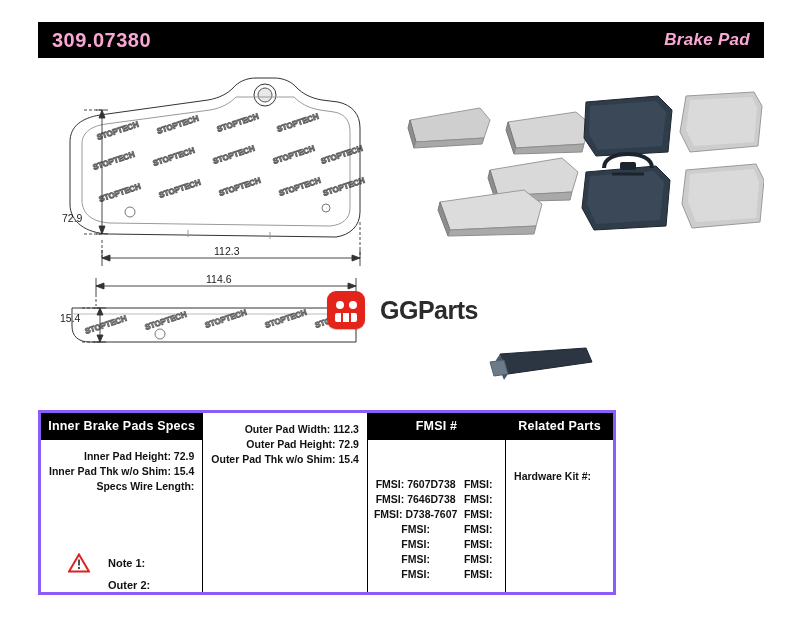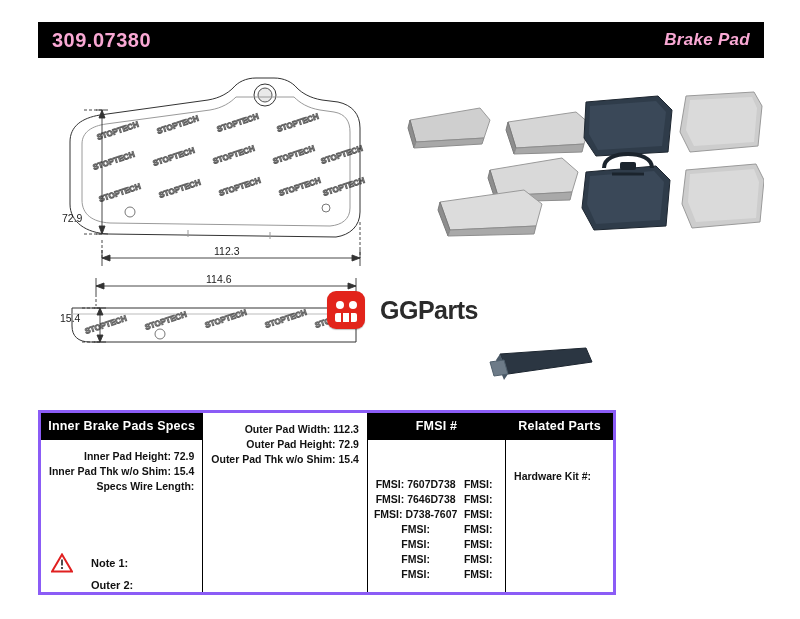--- a/index.html
+++ b/index.html
@@ -182,21 +182,21 @@
   .related-row {
     font-size: 10.5px;
     font-weight: bold;
     color: #111;
     line-height: 15px;
   }
 
   
   .notes {
     position: absolute;
-    left: 51px; top: 552px;
+    left: 68px; top: 552px;
     width: 300px;
   }
   .note-line {
     display: flex;
     align-items: center;
     height: 22px;
     font-size: 11px;
     font-weight: bold;
     color: #111;
   }

